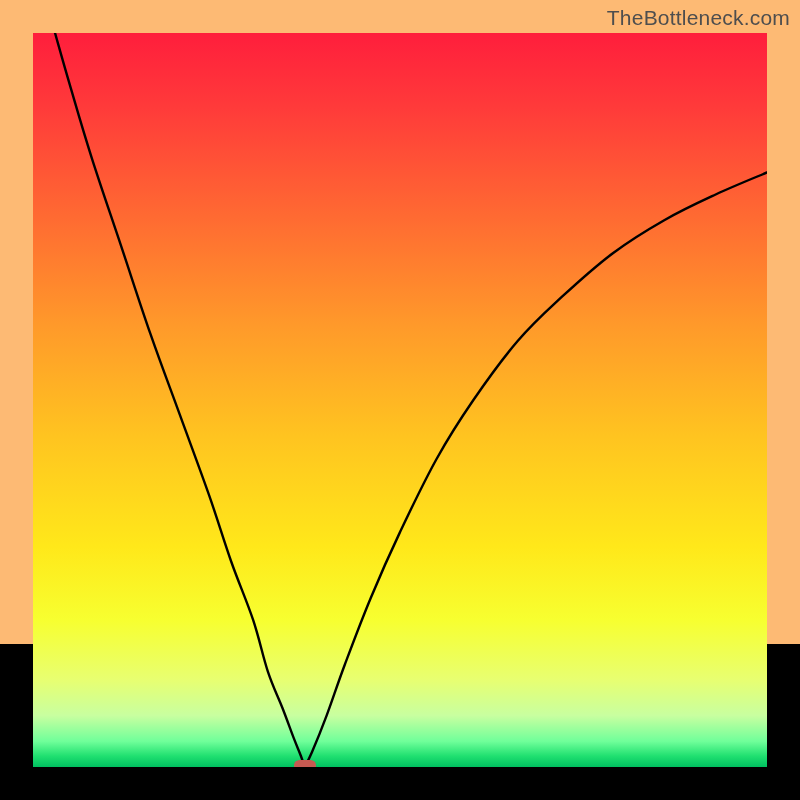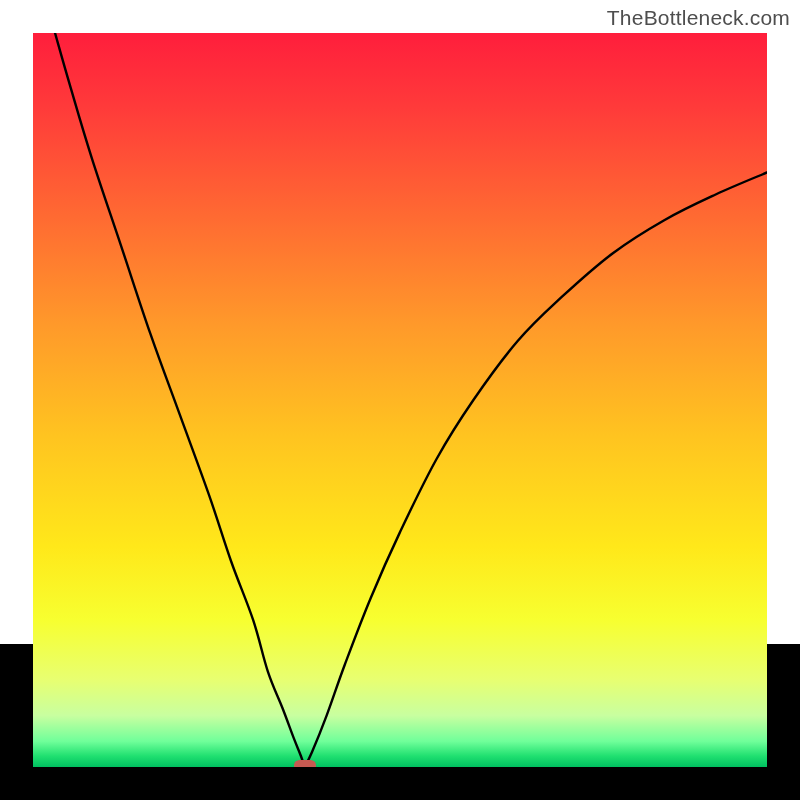--- a/index.html
+++ b/index.html
@@ -3,21 +3,21 @@
 <meta charset="utf-8">
 <style>
   * { margin: 0; padding: 0; box-sizing: border-box; }
   html, body { width: 800px; height: 800px; overflow: hidden; }
   body { background: #000; font-family: Arial, Helvetica, sans-serif; }
 
   .frame {
     position: absolute;
     left: 0; top: 0;
     width: 800px; height: 644px;
-    background: #ffffff;
+    background: #fdba74;
   }
 
   .plot-area {
     position: absolute;
     left: 33px;
     top: 33px;
     width: 734px;
     height: 734px;
     overflow: hidden;
   }

